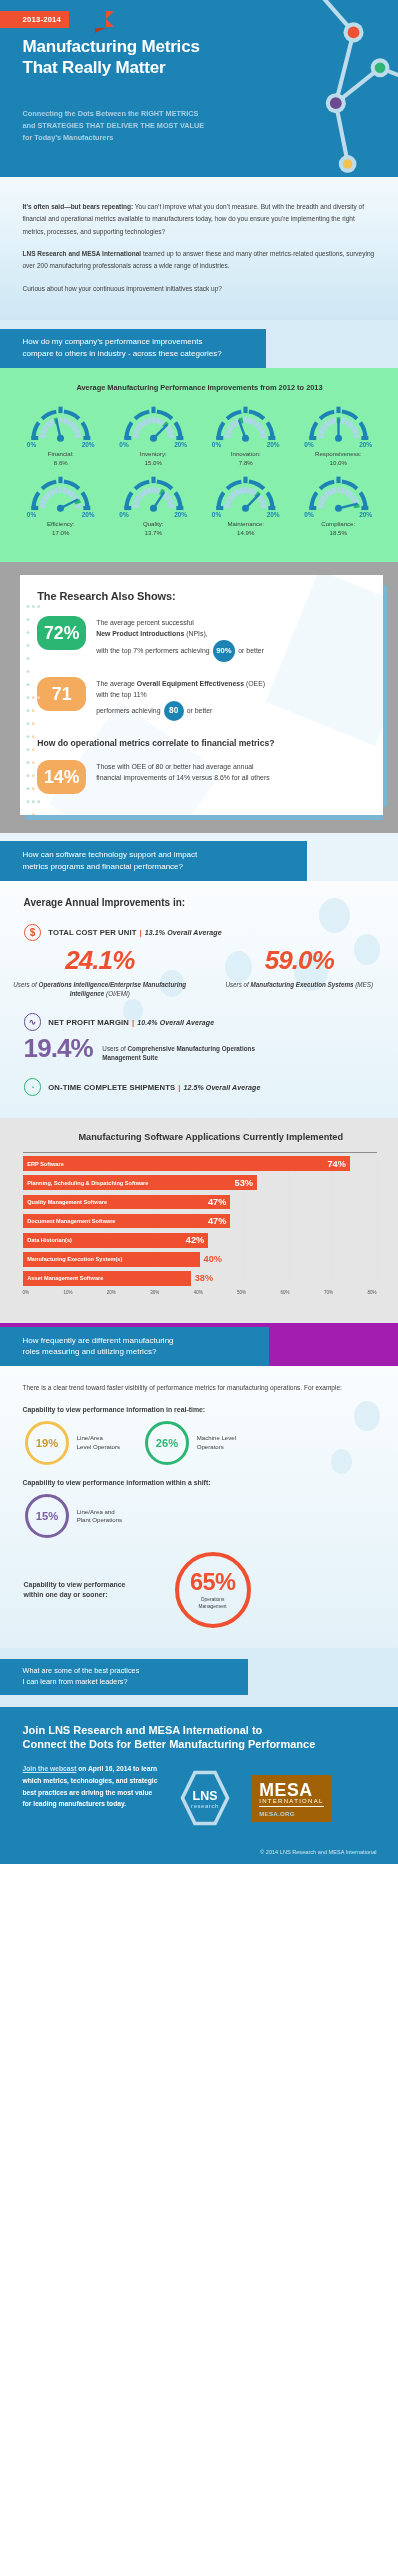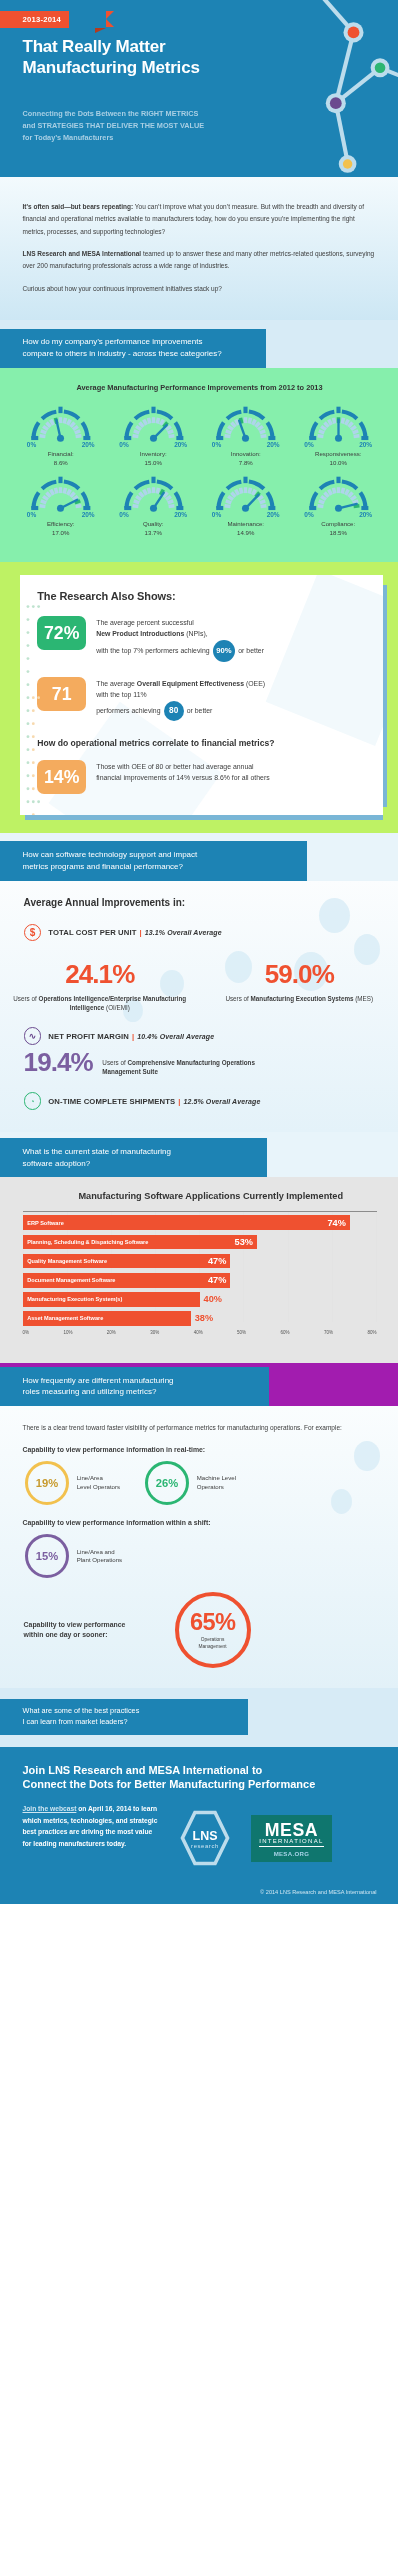--- a/index.html
+++ b/index.html
@@ -42,33 +42,33 @@
   .gauges-sec { background:#86efac; padding:15.4px 0 20px; }
   .g-title { text-align:center; font-size:7.4px; font-weight:bold; color:#333; margin-bottom:9.5px; }
   .g-row { display:flex; justify-content:center; gap:3.5px; margin-bottom:4.7px; }
   .g-cell { width:89px; text-align:center; }
   .g-scale { display:flex; justify-content:space-between; padding:0 10.6px; margin-top:-3.5px;
              color:#1d83b4; font-size:6.5px; font-weight:bold; }
   .g-lab { font-size:6.1px; line-height:1.4; color:#3c3c3c; margin-top:1.8px; }
   .g-lab .gv { display:block; }
 
   
-  .res-outer { background:#bef264; padding:13px 0 17.7px; position:relative; }
+  .res-outer { background:#a3a3a3; padding:13px 0 17.7px; position:relative; }
   .res-card { position:relative; background:#fff; margin:0 16.5px 0 19.5px; padding:15.4px 15.4px 17.7px 17.7px;
               overflow:hidden; }
   .res-card:before{ content:""; position:absolute; right:-23.6px; top:11.8px; width:118px; height:142px;
               background:#f2f9fc; transform:rotate(22deg); }
   .res-card:after{ content:""; position:absolute; left:53px; bottom:-35px; width:124px; height:124px;
               background:#f4fafd; transform:rotate(35deg); }
   .res-shadowR { position:absolute; right:11.8px; top:23.6px; width:4.7px; bottom:26px; background:#79b6d6; }
   .res-shadowB { position:absolute; left:25px; right:16.5px; bottom:13px; height:5.3px; background:#79b6d6; }
   .res-inner { position:relative; z-index:3; }
   .res-h { font-size:11px; font-weight:bold; color:#333; margin-bottom:14px; letter-spacing:-0.1px; }
   .stat-row { display:flex; align-items:flex-start; margin-bottom:15.4px; position:relative; }
-  .chip { flex:0 0 49px; height:34px; border-radius:7px; color:#fff;
+  .chip { flex:0 0 49px; height:34px; border-radius:12px; color:#fff;
           font-size:17.7px; font-weight:bold; display:flex; align-items:center; justify-content:center; }
   .chip.green { background:#2bb673; }
   .chip.orange { background:#f4ab5e; }
   .stat-txt { margin-left:10px; font-size:6.9px; line-height:1.56; padding-top:1.8px; color:#3c3c3c; }
   .stat-txt b { font-weight:bold; }
   .pill { display:inline-flex; align-items:center; justify-content:center;
           background:#1d83b4; color:#fff; font-weight:bold; border-radius:50%;
           width:22.5px; height:22.5px; font-size:7.7px; vertical-align:middle; margin:0 1.2px; }
   .pill.sm { width:20px; height:20px; font-size:8.3px; }
   .sub-q { font-size:8.6px; font-weight:bold; color:#333; margin:17.7px 0 11.8px; }
@@ -79,21 +79,21 @@
   .bub { position:absolute; border-radius:50%; background:#d6ebf6; opacity:.75; }
   .aai-h { font-size:10px; font-weight:bold; color:#333; margin:0 0 15.4px 23.6px; position:relative; z-index:3; }
   .metric-head { display:flex; align-items:center; margin:0 0 2.4px 23.6px; position:relative; z-index:3; }
   .mh-icon { flex:0 0 17.7px; height:17.7px; border-radius:50%; border:1.8px solid #ef5130; color:#ef5130;
              display:flex; align-items:center; justify-content:center; font-size:10px; font-weight:bold; }
   .mh-icon.purple { border-color:#6b4a8f; color:#6b4a8f; font-size:8.9px; }
   .mh-icon.green2 { border-color:#2bb673; color:#2bb673; font-size:7.7px; }
   .mh-t { margin-left:7px; font-size:7.7px; font-weight:bold; color:#333; letter-spacing:0.1px; }
   .mh-bar { color:#ef5130; margin:0 3px; font-weight:bold; }
   .mh-sub { font-style:italic; font-weight:bold; font-size:7px; color:#333; }
-  .big-row { display:flex; position:relative; z-index:3; margin-top:20px; margin-bottom:15.4px; }
+  .big-row { display:flex; position:relative; z-index:3; margin-top:6px; margin-bottom:15.4px;font-style:italic; }
   .big-cell { flex:1; text-align:center; padding:0 7px; }
   .big-num { font-size:26px; font-weight:bold; line-height:1; letter-spacing:-0.9px; }
   .big-num.orange { color:#ef5130; }
   .big-num.purple { color:#7b5fa0; }
   .big-num.green { color:#2bb673; }
   .big-cap { font-size:6.3px; line-height:1.45; margin-top:6.5px; color:#3c3c3c; }
   .big-cap b { font-weight:bold; }
   .inline-row { display:flex; align-items:flex-start; position:relative; z-index:3; margin:3.5px 0 15.4px 0; }
   .inline-row .big-num { margin-right:9.5px; margin-left:23.6px; }
   .inline-cap { font-size:6.3px; line-height:1.5; padding-top:9.5px; max-width:154px; }
@@ -134,21 +134,21 @@
   
   .foot-q-wrap { background:#d7ebf6; padding:10.6px 0 11.8px; }
   .foot-q { background:#1d83b4; color:#fff; width:248px; padding:7px 11.8px 7.7px 22.5px;
             font-size:7.3px; line-height:1.45; }
   .footer { background:#1d83b4; color:#fff; padding:16.5px 22.5px 9.5px; position:relative; }
   .f-h { font-size:11px; font-weight:bold; line-height:1.3; margin-bottom:11.8px; }
   .f-body { display:flex; align-items:flex-start; }
   .f-txt { width:136px; font-size:6.7px; line-height:1.72; }
   .f-link { text-decoration:underline; font-weight:bold; color:#cfe6f2; }
   .f-logos { display:flex; align-items:center; margin-left:11.8px; }
-  .mesa-box { background:#0f766e; padding:7px 8.3px 5.9px; margin-left:10.6px; text-align:center; }
+  .mesa-box { background:#a16207; padding:7px 8.3px 5.9px; margin-left:10.6px; }
   .mesa-1 { font-size:17.7px; font-weight:bold; letter-spacing:0.6px; line-height:.95; }
   .mesa-2 { font-size:6px; letter-spacing:1.3px; border-bottom:1.2px solid #fff; padding-bottom:1.8px; }
   .mesa-3 { font-size:6.1px; font-weight:bold; color:#a8d3e8; margin-top:2.4px; letter-spacing:0.3px; }
   .copy { text-align:right; font-size:5.6px; color:#cfe6f2; margin-top:15.4px; }
 </style>
 </head>
 <body>
 
 <div class="page">
 
@@ -169,22 +169,22 @@
         <circle cx="150" cy="180" r="10" fill="#6b4a8f"></circle>
       <circle cx="170" cy="283" r="15" fill="#bcdcec"></circle>
         <circle cx="170" cy="283" r="8" fill="#f2c14e"></circle>
     </svg>
     <div class="ribbon-tail"></div>
     <div class="ribbon">
         <span>2013-2014</span>
       </div>
     <div class="ribbon-fold"></div>
     <div class="hero-h1">
+      <div>Manufacturing Metrics</div>
       <div>That Really Matter</div>
-      <div>Manufacturing Metrics</div>
     </div>
     <div class="hero-sub">
       <div>Connecting the Dots Between the RIGHT METRICS</div>
       <div>and STRATEGIES THAT DELIVER THE MOST VALUE</div>
       <div>for Today’s Manufacturers</div>
     </div>
   </div>
 
   <div class="intro">
     <p><b>It's often said—but bears repeating:</b><span> You can’t improve what you don’t measure. But with the breadth and diversity of financial and operational metrics available to manufacturers today, how do you ensure you’re implementing the right metrics, processes, and supporting technologies?</span></p>
@@ -541,26 +541,20 @@
           <div class="big-num purple">19.4%</div>
           <div class="inline-cap">Users of <b>Comprehensive Manufacturing Operations Management Suite</b></div>
         </div>
         <div class="metric-head">
           <div class="mh-icon green2">◔</div>
           <div class="mh-t">ON-TIME COMPLETE SHIPMENTS<span class="mh-bar">|</span><span class="mh-sub">12.5% Overall Average</span></div>
         </div>
       </div>
   </div>
 
-  <div class="qband-wrap" style="background:#e8f4fa;padding-top:5.9px">
-    <div class="qband" style="width:267px">
-      <div>What is the current state of manufacturing</div>
-      <div>software adoption?</div>
-    </div>
-  </div>
 
   <div class="chart-sec">
     <div class="chart-h">Manufacturing Software Applications Currently Implemented</div>
     <div class="chart-box">
       <div class="grid">
         <span></span>
           <span></span>
           <span></span>
           <span></span>
           <span></span>
@@ -588,20 +582,26 @@
               <span class="bar-val">47%</span>
             </div>
           </div>
           <div class="bar-row">
             <div class="bar" style="width:58.75%;background:#ef5130">
               <span class="bar-lab">Document Management Software</span>
               <span class="bar-val">47%</span>
             </div>
           </div>
           <div class="bar-row">
+            <div class="bar" style="width:52.5%;background:#ef5130">
+              <span class="bar-lab">Data Historian(s)</span>
+              <span class="bar-val">42%</span>
+            </div>
+          </div>
+          <div class="bar-row">
             <div class="bar" style="width:50%;background:#ef5130">
               <span class="bar-lab">Manufacturing Execution System(s)</span>
               <span class="bar-val out">40%</span>
             </div>
           </div>
           <div class="bar-row">
             <div class="bar" style="width:47.5%;background:#ef5130">
               <span class="bar-lab">Asset Management Software</span>
               <span class="bar-val out">38%</span>
             </div>

